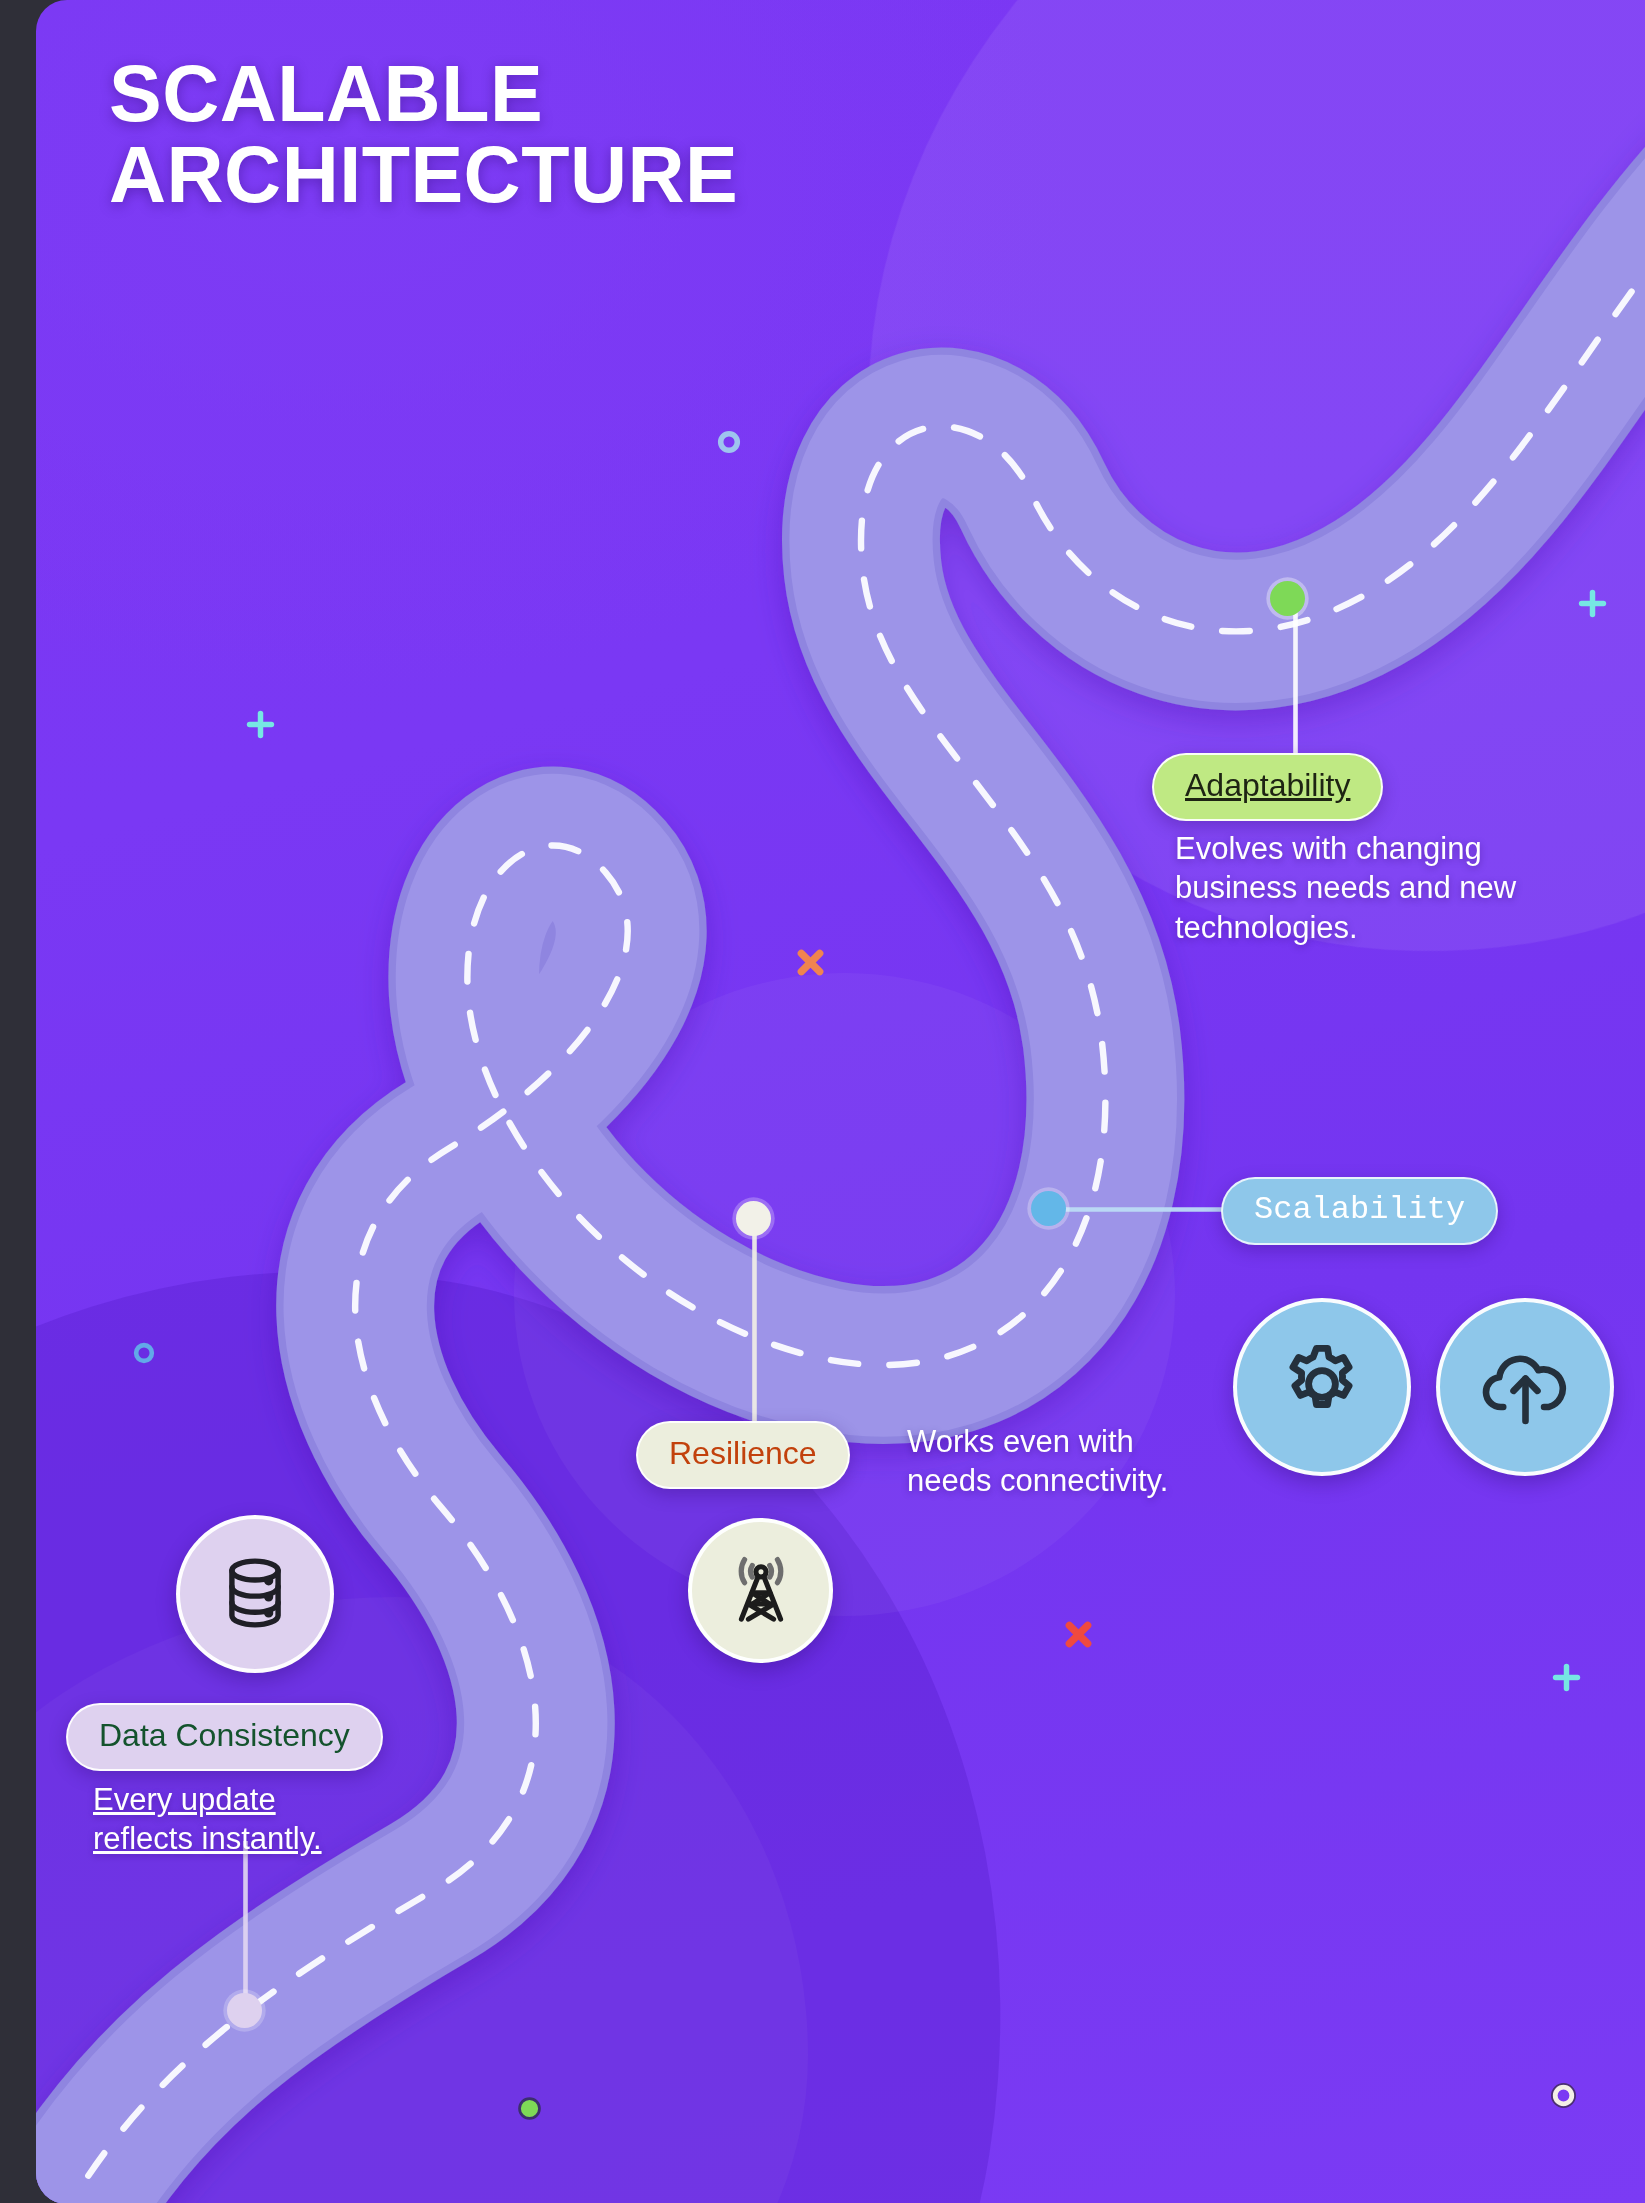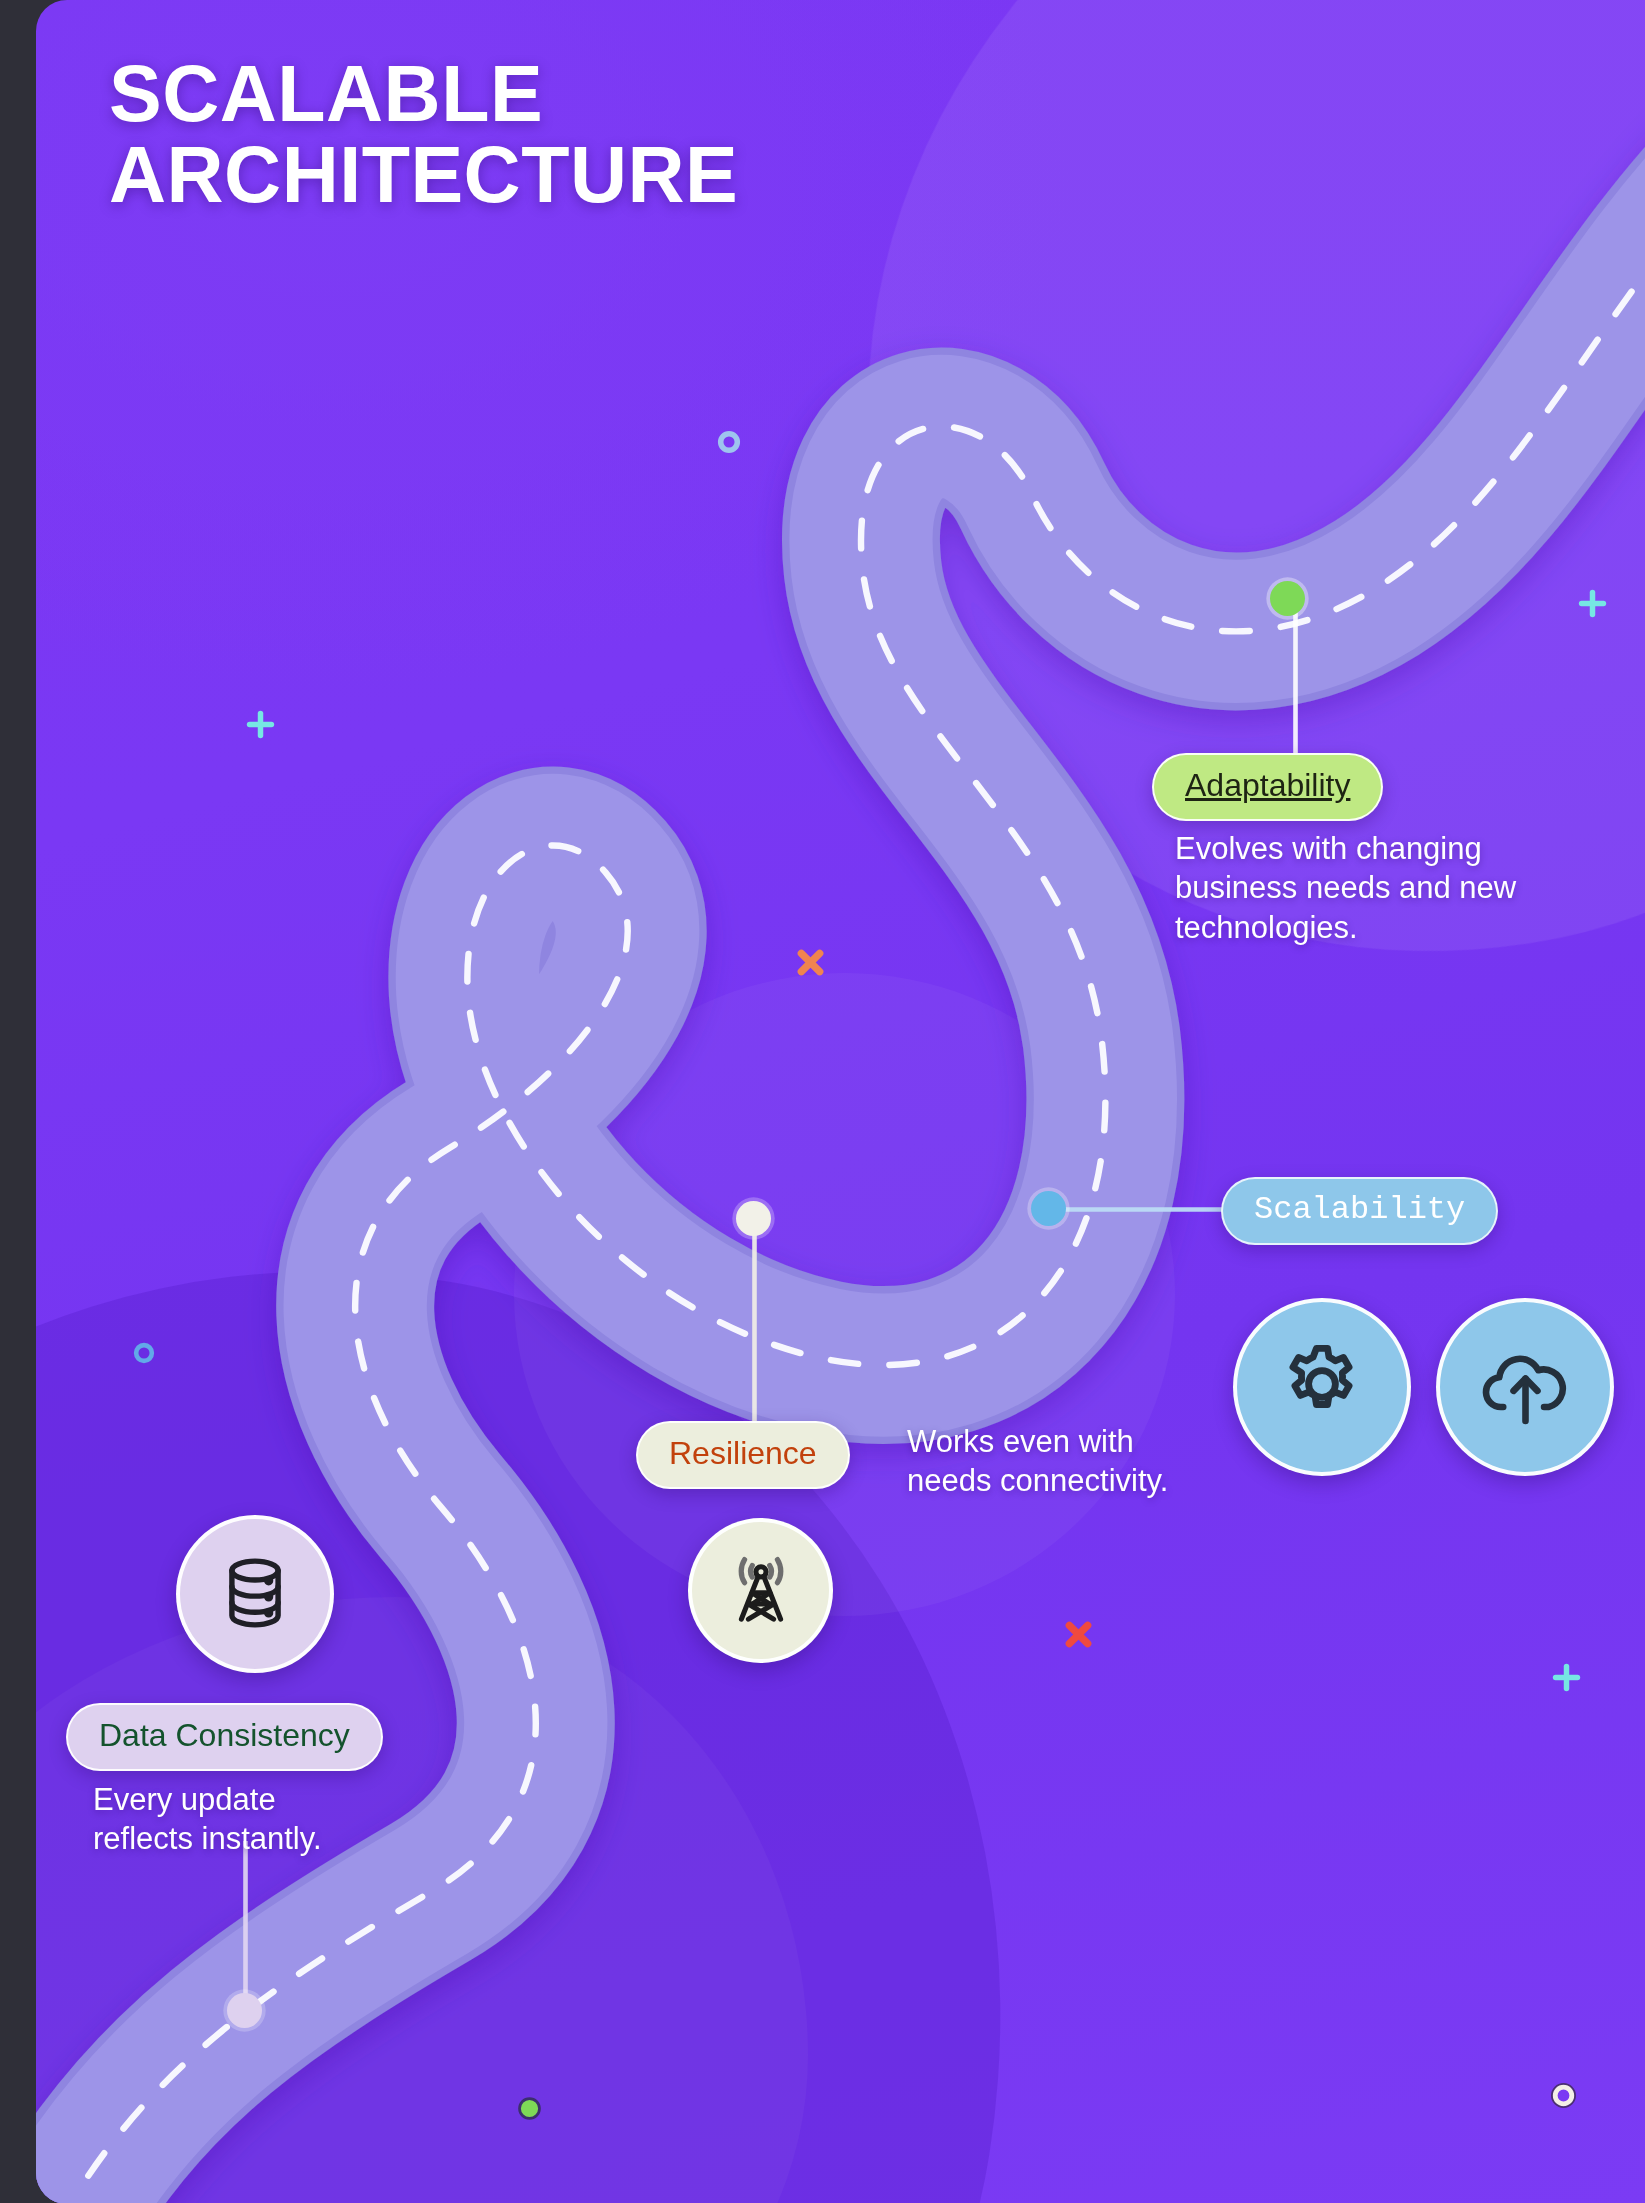--- a/index.html
+++ b/index.html
@@ -246,21 +246,21 @@
         <path d="M5.4 14.8c0 1.5 2.95 2.7 6.6 2.7s6.6-1.2 6.6-2.7"></path>
         <circle cx="15.9" cy="8.5" r=".55" fill="#1f1f26"></circle>
         <circle cx="15.9" cy="13.1" r=".55" fill="#1f1f26"></circle>
         <circle cx="15.9" cy="17.7" r=".55" fill="#1f1f26"></circle>
       </svg>
     </span>
   </div>
 
   <div class="pill pill-dataconsistency" style="left:30px;top:1703px;">Data Consistency</div>
 
-  <div class="desc" style="left:57px;top:1780px;width:386px;">Every update
+  <div class="desc" style="left:57px;top:1780px;width:386px;text-decoration:underline;">Every update
 reflects instantly.</div>
 
   <div class="mark" style="left:681px;top:430px;">
     <svg width="24" height="24" viewBox="0 0 26 26">
         <circle cx="13" cy="13" r="9" fill="none" stroke="#9ec4ee" stroke-width="6"></circle>
       </svg>
   </div>
 
   <div class="mark" style="left:209px;top:709px;">
     <svg width="31" height="31" viewBox="0 0 34 34" stroke="#76e7e3" stroke-width="6" stroke-linecap="round">

